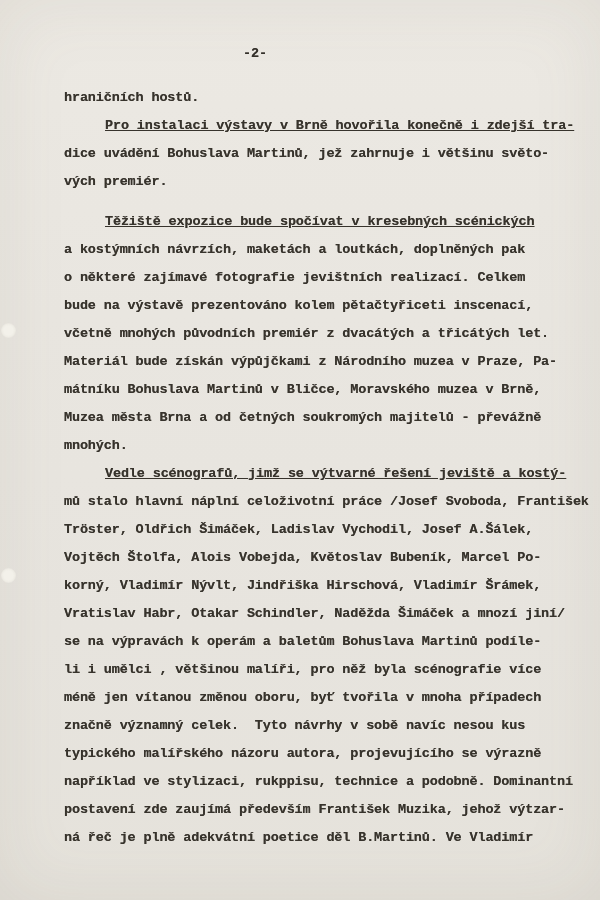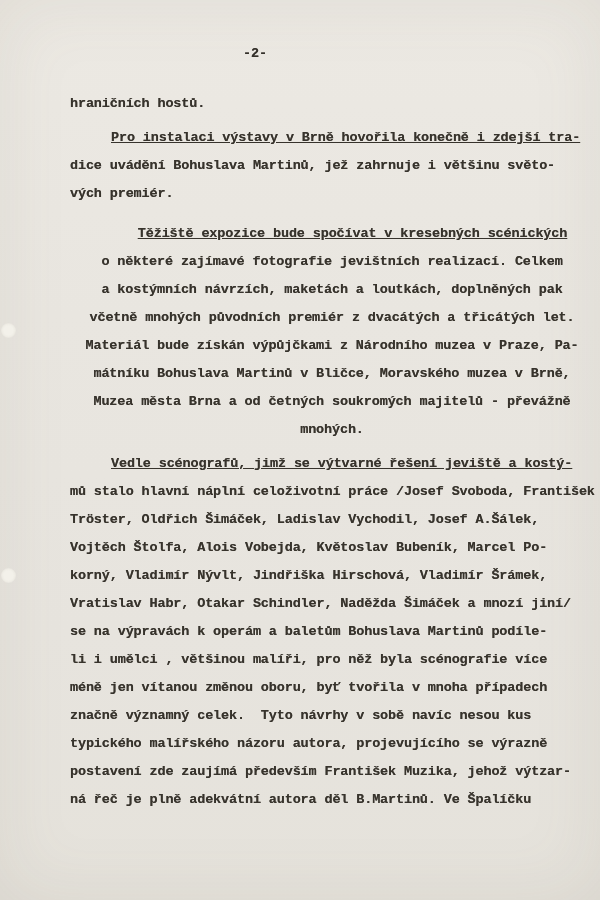--- a/index.html
+++ b/index.html
@@ -28,22 +28,22 @@
     left: 243px;
     color: #34302a;
     text-shadow: 0 0 0.5px rgba(50, 46, 40, 0.7);
   }
   .doc-body {
     position: absolute;
     top: 84px;
     left: 64px;
     width: 536px;
   }
-  .para { margin: 6px; }
-  .para.extra { margin-top: 12px; text-align: center; }
+  .para { margin: 0; }
+  .para.extra { margin-top: 12px; }
   .line {
     white-space: pre;
     text-shadow: 0 0 0.5px rgba(50, 46, 40, 0.7);
   }
   .para.indent .line:first-child { padding-left: 41px; text-decoration: underline; }
   .hole {
     position: absolute;
     left: 1px;
     width: 15px;
     height: 15px;
@@ -67,37 +67,39 @@
       <div class="para">
         <div class="line">hraničních hostů.</div>
       </div>
       <div class="para indent">
         <div class="line">Pro instalaci výstavy v Brně hovořila konečně i zdejší tra-</div>
         <div class="line">dice uvádění Bohuslava Martinů, jež zahrnuje i většinu světo-</div>
         <div class="line">vých premiér.</div>
       </div>
       <div class="para indent extra">
         <div class="line">Těžiště expozice bude spočívat v kresebných scénických</div>
+        <div class="line">a kostýmních návrzích, maketách a loutkách, doplněných pak</div>
         <div class="line">o některé zajímavé fotografie jevištních realizací. Celkem</div>
-        <div class="line">a kostýmních návrzích, maketách a loutkách, doplněných pak</div>
+        <div class="line">bude na výstavě prezentováno kolem pětačtyřiceti inscenací,</div>
         <div class="line">včetně mnohých původních premiér z dvacátých a třicátých let.</div>
         <div class="line">Materiál bude získán výpůjčkami z Národního muzea v Praze, Pa-</div>
         <div class="line">mátníku Bohuslava Martinů v Bličce, Moravského muzea v Brně,</div>
         <div class="line">Muzea města Brna a od četných soukromých majitelů - převážně</div>
         <div class="line">mnohých.</div>
       </div>
       <div class="para indent">
         <div class="line">Vedle scénografů, jimž se výtvarné řešení jeviště a kostý-</div>
         <div class="line">mů stalo hlavní náplní celoživotní práce /Josef Svoboda, František</div>
         <div class="line">Tröster, Oldřich Šimáček, Ladislav Vychodil, Josef A.Šálek,</div>
         <div class="line">Vojtěch Štolfa, Alois Vobejda, Květoslav Bubeník, Marcel Po-</div>
         <div class="line">korný, Vladimír Nývlt, Jindřiška Hirschová, Vladimír Šrámek,</div>
         <div class="line">Vratislav Habr, Otakar Schindler, Naděžda Šimáček a mnozí jiní/</div>
         <div class="line">se na výpravách k operám a baletům Bohuslava Martinů podíle-</div>
         <div class="line">li i umělci , většinou malíři, pro něž byla scénografie více</div>
         <div class="line">méně jen vítanou změnou oboru, byť tvořila v mnoha případech</div>
         <div class="line">značně významný celek.  Tyto návrhy v sobě navíc nesou kus</div>
         <div class="line">typického malířského názoru autora, projevujícího se výrazně</div>
+        <div class="line">například ve stylizaci, rukppisu, technice a podobně. Dominantní</div>
         <div class="line">postavení zde zaujímá především František Muzika, jehož výtzar-</div>
-        <div class="line">ná řeč je plně adekvátní autora děl B.Martinů. Ve Špalíčku</div>
+        <div class="line">ná řeč je plně adekvátní poetice děl B.Martinů. Ve Vladimír</div>
       </div>
     </div>
 </div>
 
 </body></html>

